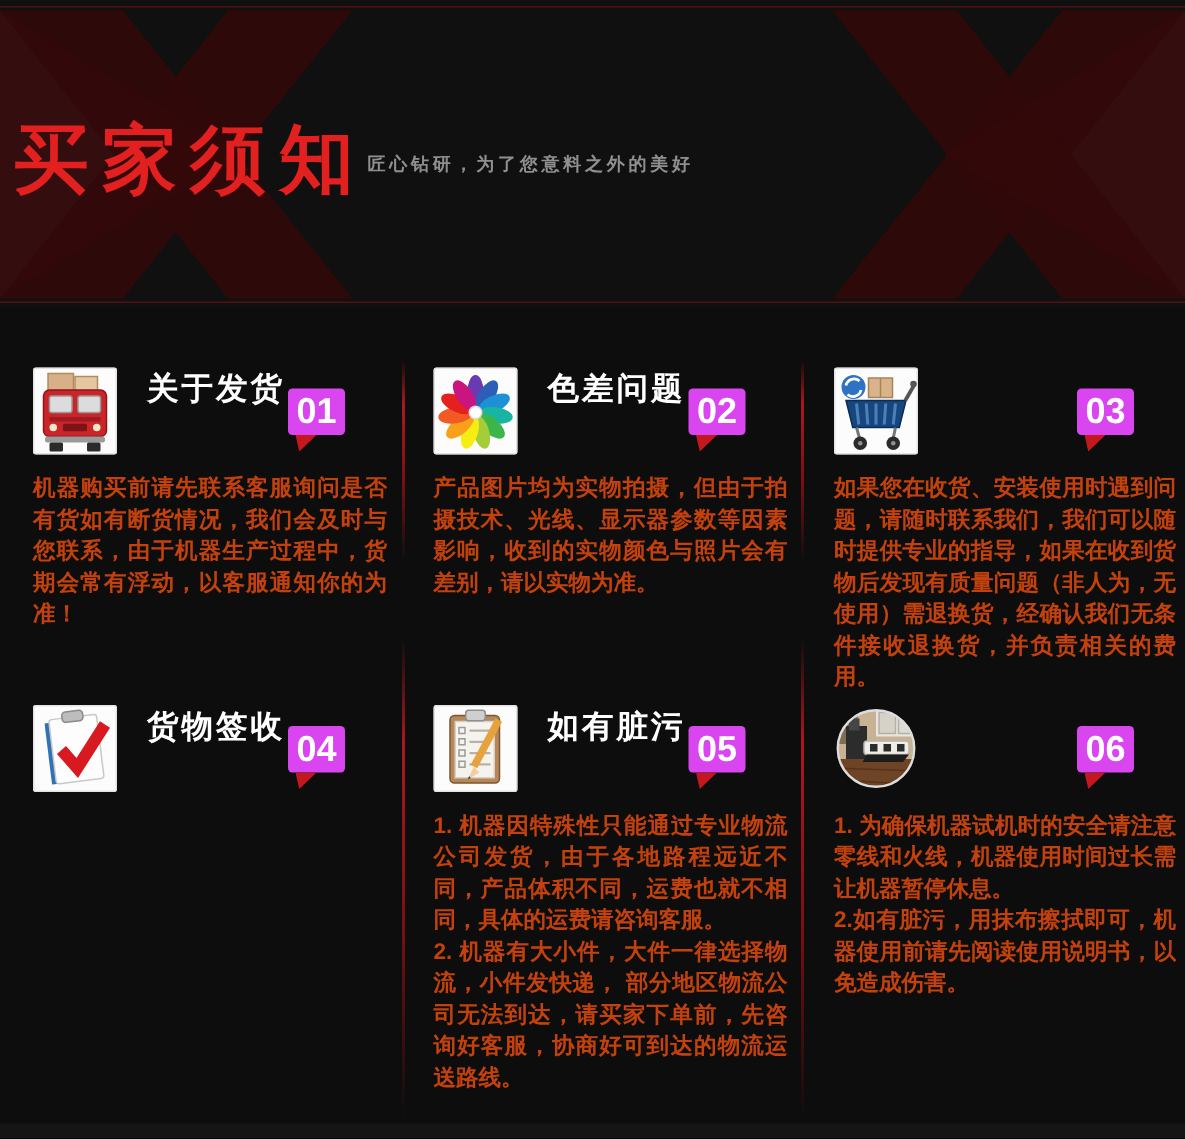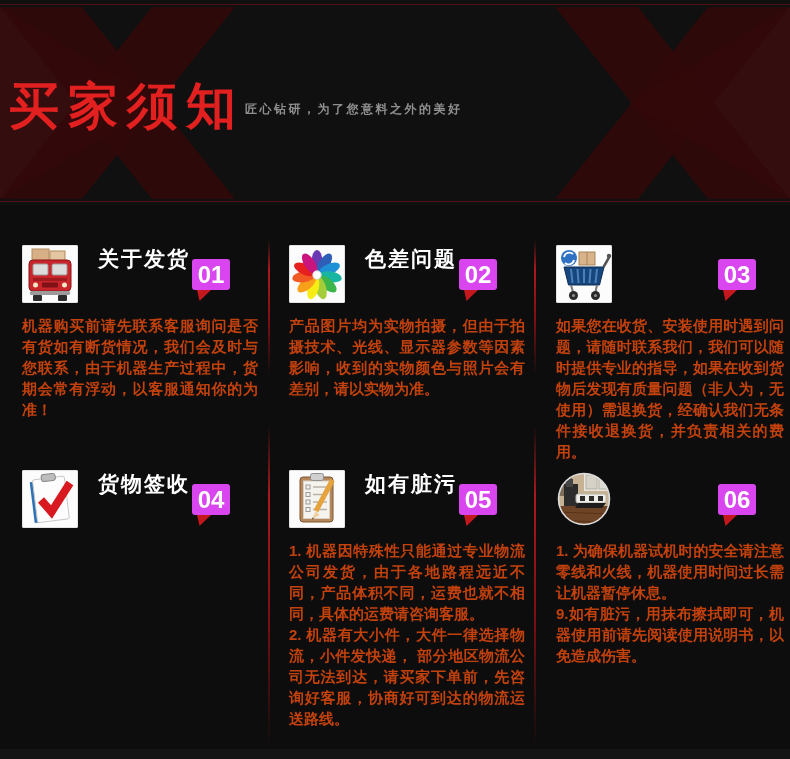--- a/index.html
+++ b/index.html
@@ -338,18 +338,18 @@
               <rect x="42" y="26" width="5" height="5" fill="#2c2c2c"></rect>
             </g>
             <circle cx="28" cy="29" r="25.5" fill="none" stroke="#dddddd" stroke-width="1.6"></circle>
           </svg>
         </div>
         <div class="badge">
           <span>06</span>
         </div>
       </div>
       <p class="card-body">1. 为确保机器试机时的安全请注意零线和火线，机器使用时间过长需让机器暂停休息。
-9.如有脏污，用抹布擦拭即可，机器使用前请先阅读使用说明书，以免造成伤害。</p>
+2.如有脏污，用抹布擦拭即可，机器使用前请先阅读使用说明书，以免造成伤害。</p>
     </section>
   </main>
 
   <div class="bottom-strip"></div>
 </div>
 
 </body></html>

